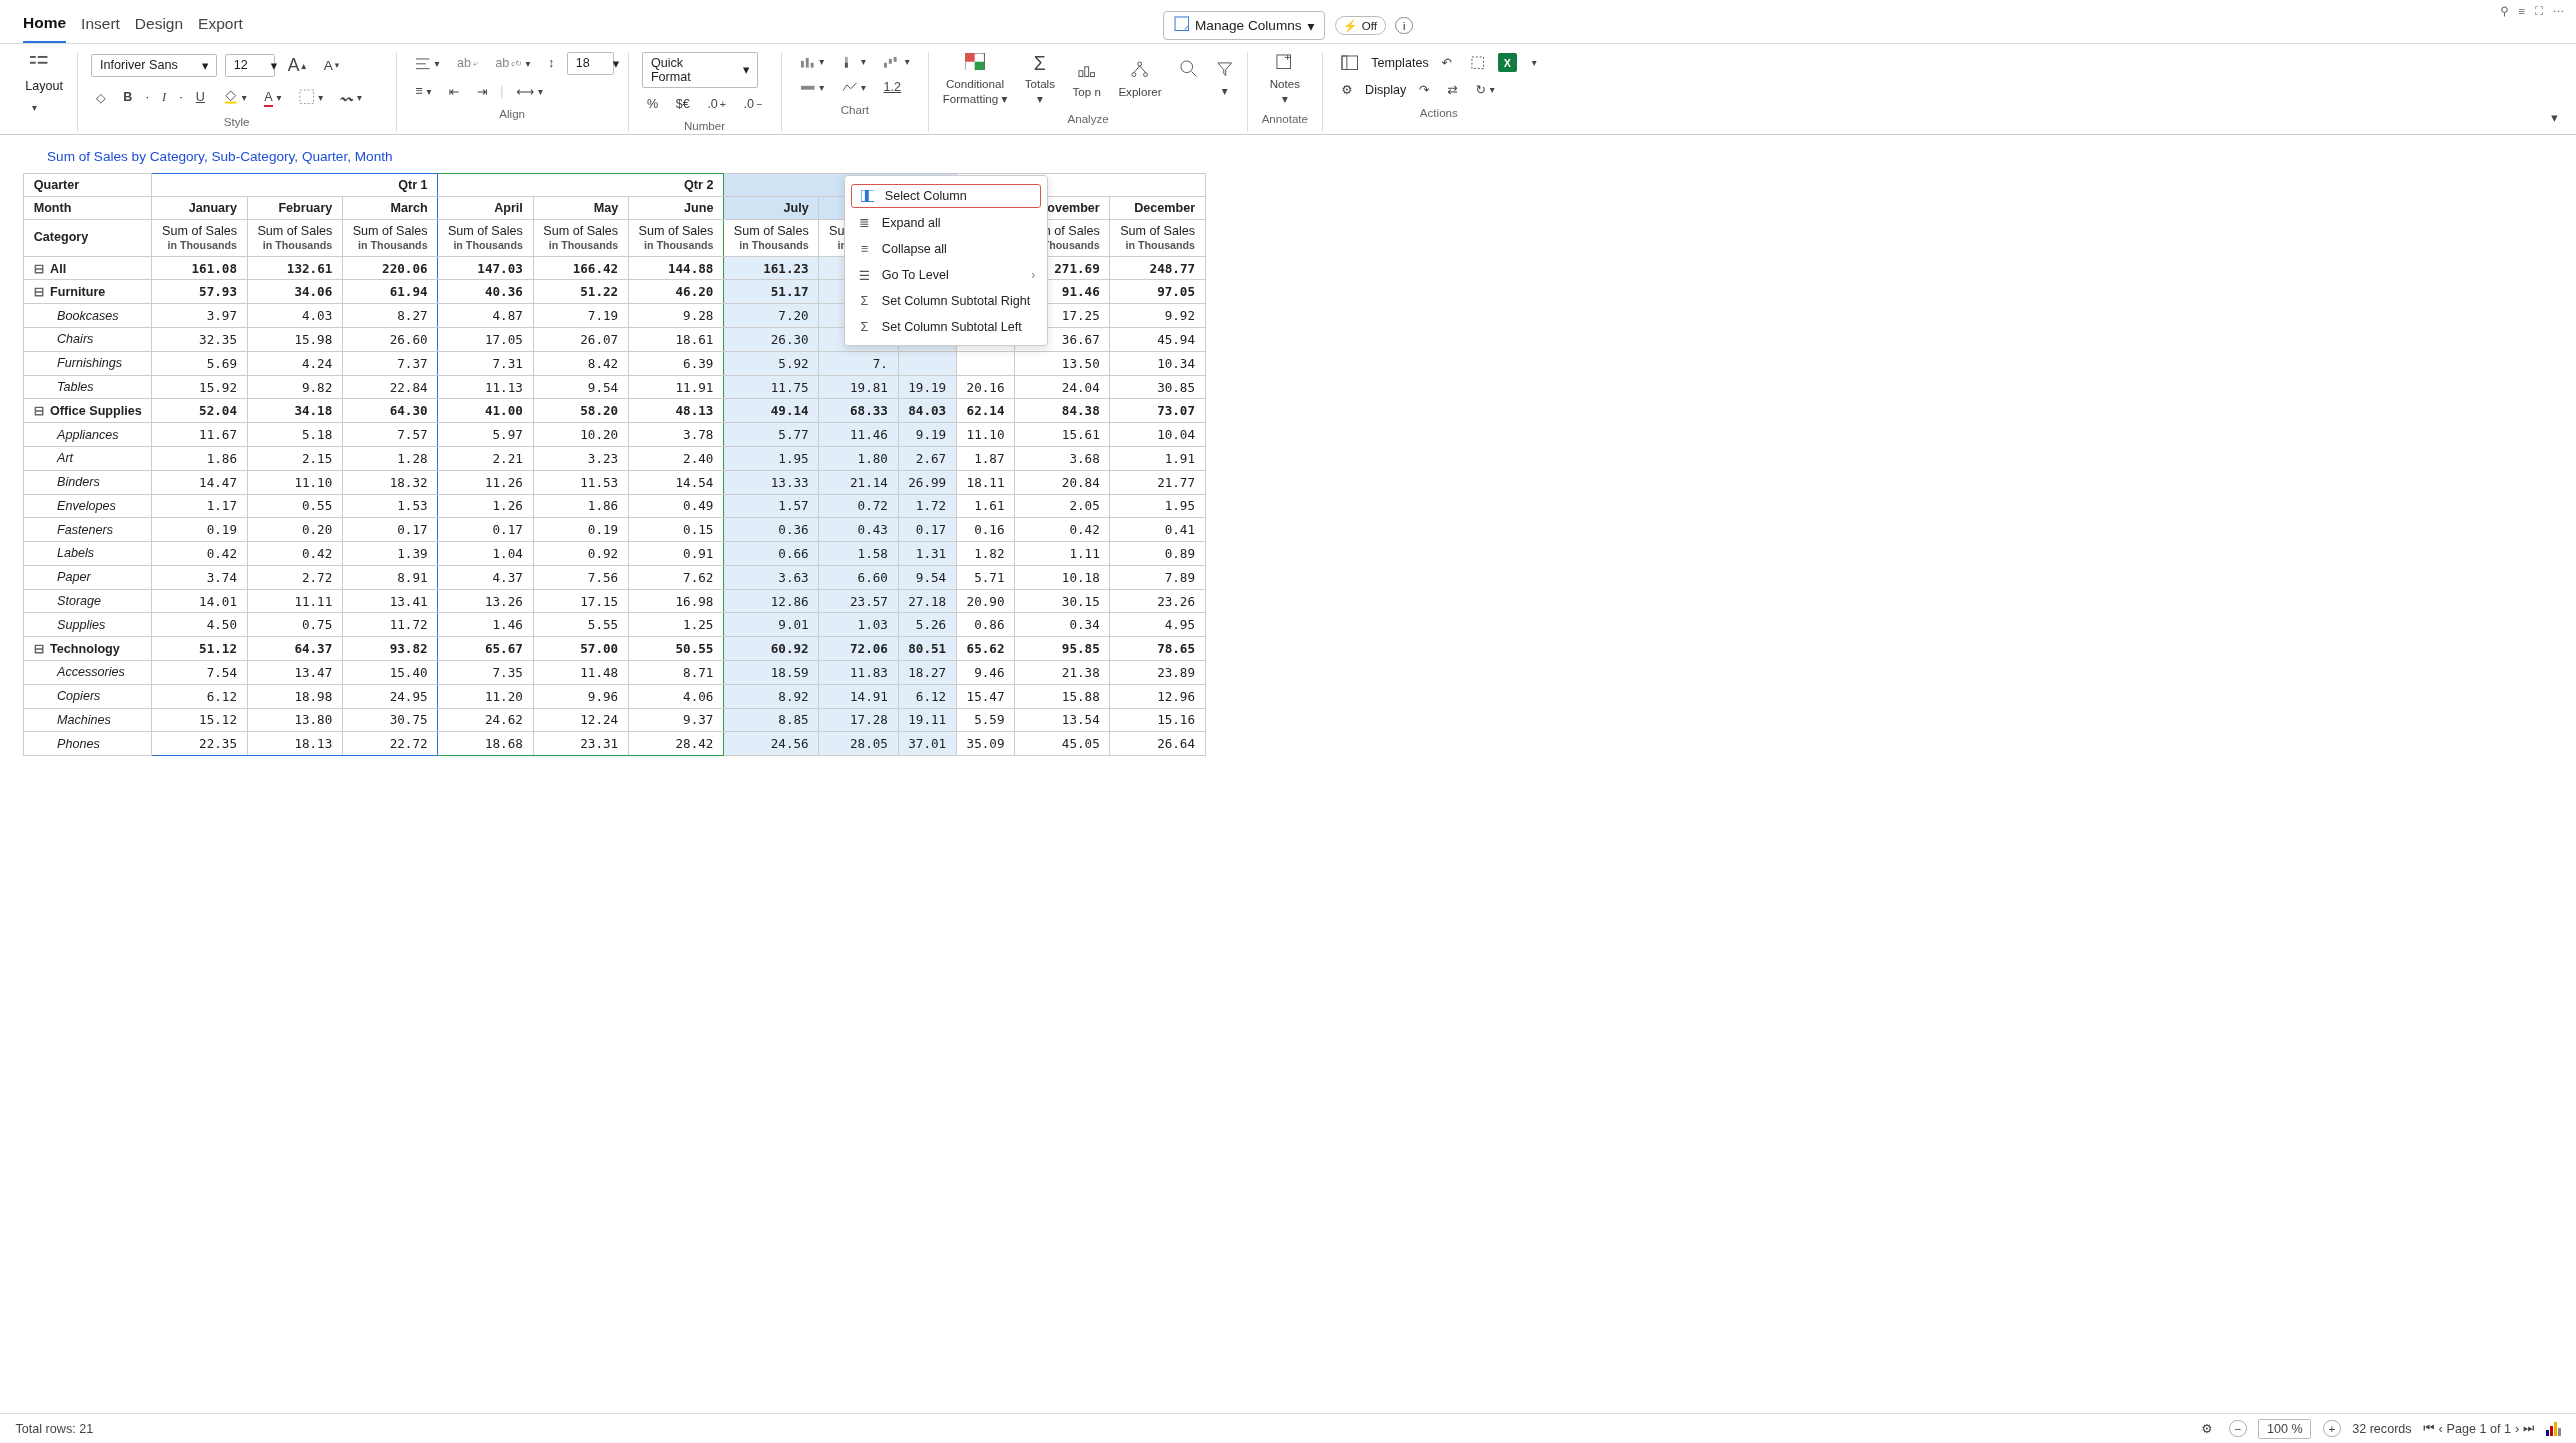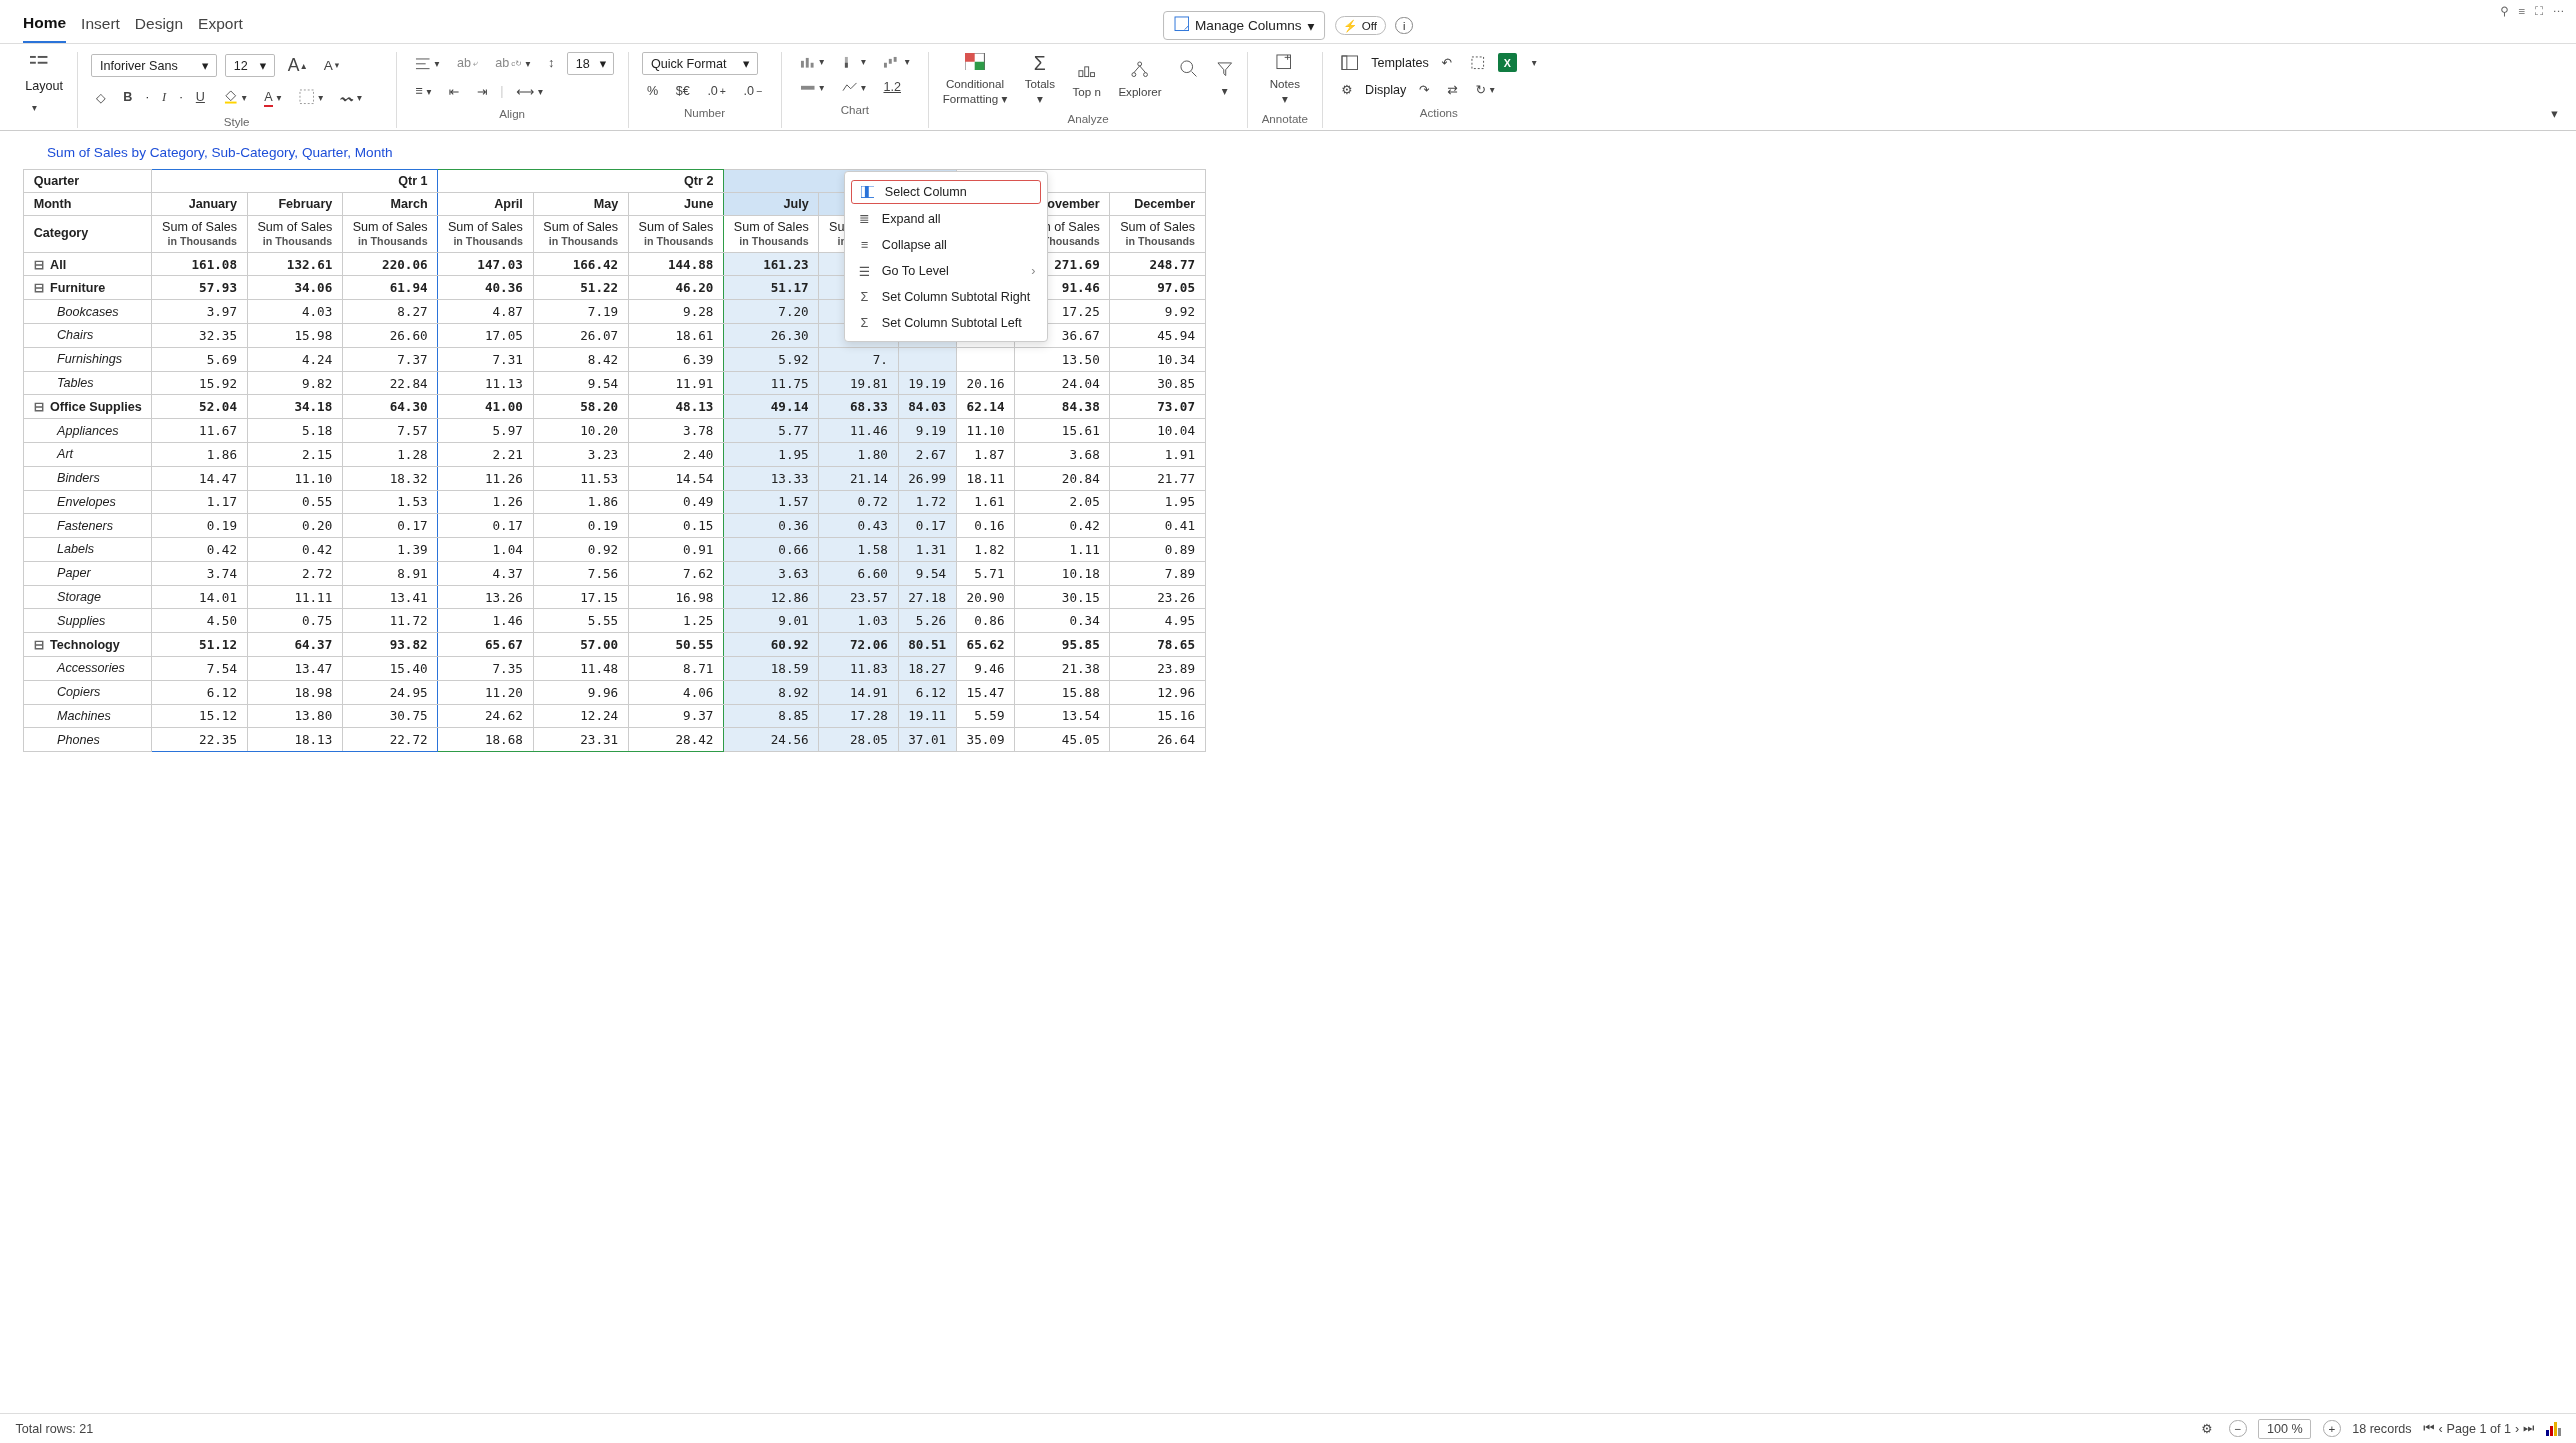--- a/index.html
+++ b/index.html
@@ -113,22 +113,22 @@
     display: inline-flex;
     align-items: center;
     gap: 1.9px;
   }
   .ctrl svg { display: block; }
   .dropdown-box {
     border: 1px solid #bbb;
     border-radius: 1.9px;
     padding: 2.9px 7.8px;
     display: flex;
-    align-items: flex-end;
-    gap: 10px;
+    align-items: center;
+    gap: 23px;
     font-size: 12.6px;
     background: #fff;
   }
   .big-icon-stack {
     display: flex;
     flex-direction: column;
     align-items: center;
     font-size: 11.6px;
     color: #444;
     gap: 1.9px;
@@ -988,21 +988,21 @@
   </table>
 </div>
 
 <div class="footer">
   <div>Total rows: 21</div>
   <div class="right">
     <span class="ctrl">⚙</span>
     <span class="zoom-btn">−</span>
     <span class="zoom-box">100 %</span>
     <span class="zoom-btn">+</span>
-    <span>18 records</span>
+    <span>32 records</span>
     <span class="pager">
       <span>⏮</span>
       <span>‹</span>
       <span>Page 1 of 1</span>
       <span>›</span>
       <span>⏭</span>
     </span>
     <span class="spark">
         <span></span>
         <span></span>

